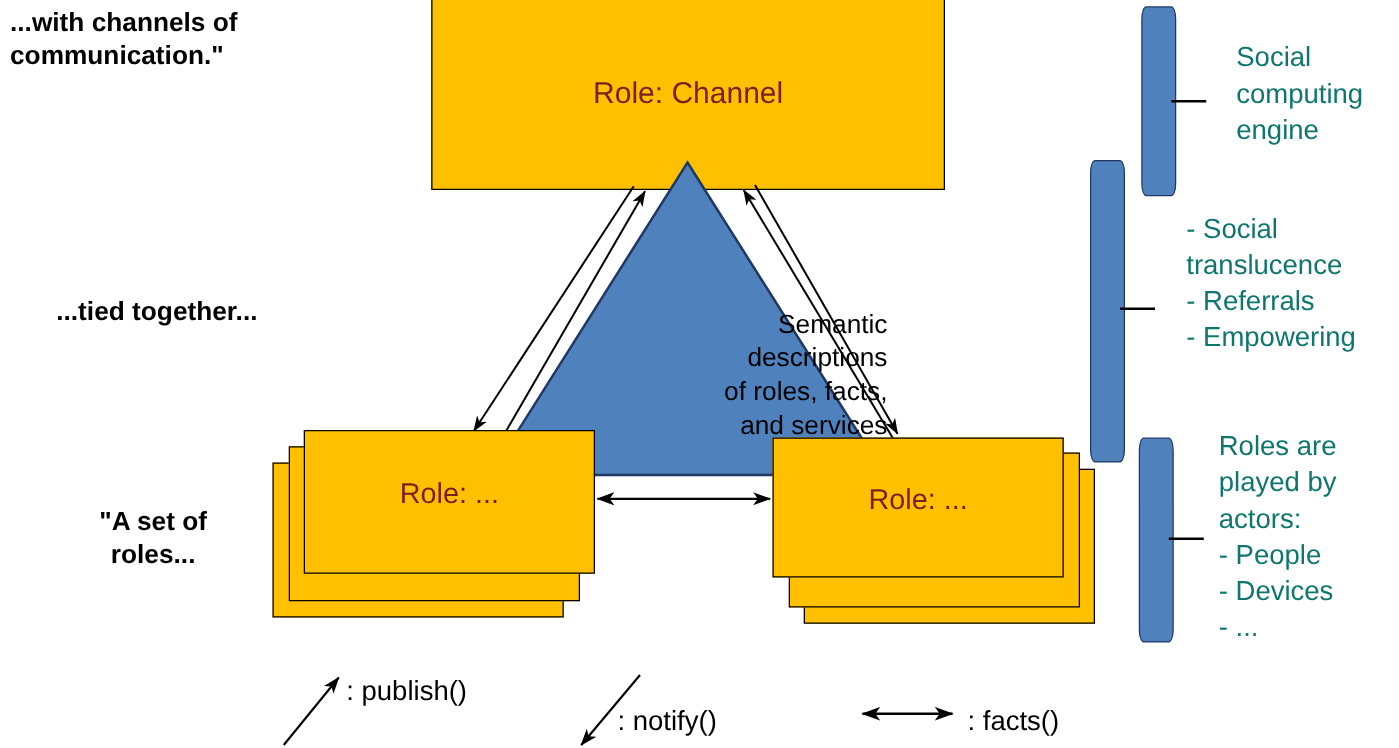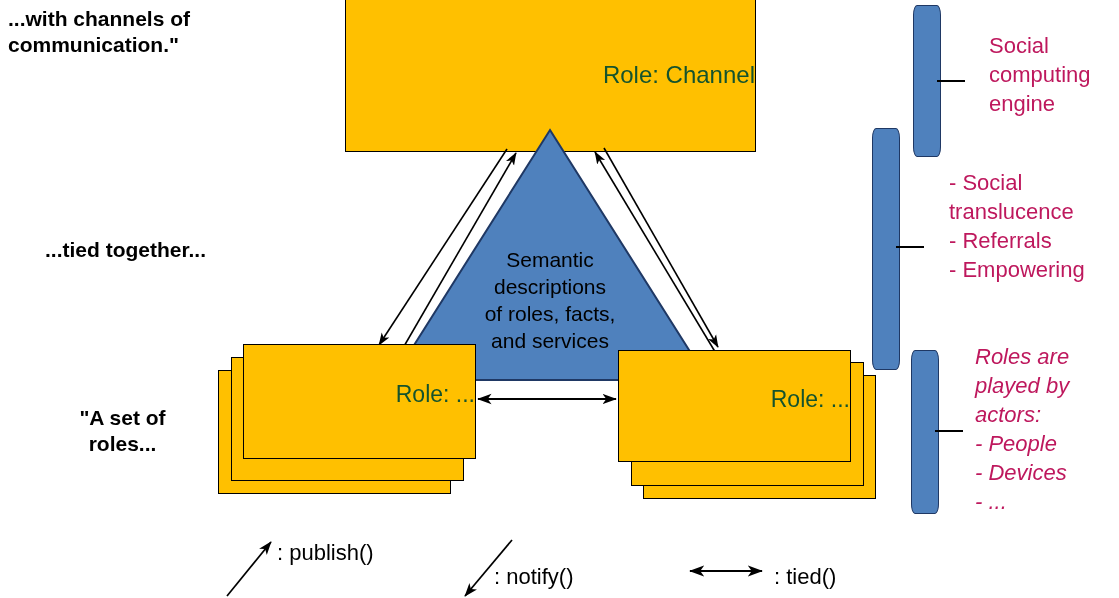--- a/index.html
+++ b/index.html
@@ -34,23 +34,23 @@
   
   .role-box {
     position: absolute;
     background: #FFC000;
     border: 1px solid #000000;
     box-sizing: border-box;
   }
   .role-box-label {
     position: absolute;
     left: 0; right: 0;
-    text-align: right;
+    text-align: center;
     font-size: 23px;
-    color: #14532d;
+    color: #7f1d1d;
   }
 
   
   #channel-box {
     left: 345px;
     top: -2px;
     width: 411px;
     height: 154px;
   }
   #channel-label {
@@ -80,21 +80,21 @@
     left: 390px;
     top: 128px;
     width: 320px;
     height: 254px;
     z-index: 4;
   }
   #triangle-text {
     position: absolute;
     left: 0; right: 0;
     top: 118px;
-    text-align: center;
+    text-align: right;
     font-size: 21px;
     line-height: 27px;
     color: #000;
     white-space: pre-line;
     z-index: 5;
   }
 
   
   .arrow-layer {
     position: absolute;
@@ -127,27 +127,27 @@
   }
   #tick-top    { left: 937px; top: 80px;  width: 28px; }
   #tick-middle { left: 896px; top: 246px; width: 28px; }
   #tick-bottom { left: 935px; top: 430px; width: 28px; }
 
   
   .annot {
     position: absolute;
     font-size: 22px;
     line-height: 29px;
-    color: #be185d;
+    color: #0f766e;
     white-space: pre-line;
     z-index: 6;
   }
   #annot-engine { left: 989px; top: 31px;  width: 130px; }
   #annot-social { left: 949px; top: 168px; width: 175px; }
-  #annot-actors { left: 975px; top: 342px; width: 145px; font-style: italic; }
+  #annot-actors { left: 975px; top: 342px; width: 145px; }
 
   
   .legend-label {
     position: absolute;
     font-size: 22px;
     color: #000;
     white-space: nowrap;
   }
   #legend-publish-label { left: 277px; top: 540px; }
   #legend-notify-label  { left: 494px; top: 564px; }
@@ -263,15 +263,15 @@
 
     <line x1="2" y1="66" x2="46" y2="12" stroke="#000" stroke-width="1.7" marker-end="url(#lah)"></line>
 
     <line x1="287" y1="10" x2="240" y2="66" stroke="#000" stroke-width="1.7" marker-end="url(#lah)"></line>
 
     <line x1="465" y1="41" x2="537" y2="41" stroke="#000" stroke-width="1.9" marker-end="url(#lah)" marker-start="url(#lahs)"></line>
   </svg>
 
   <div class="legend-label" id="legend-publish-label">: publish()</div>
   <div class="legend-label" id="legend-notify-label">: notify()</div>
-  <div class="legend-label" id="legend-bind-label">: tied()</div>
+  <div class="legend-label" id="legend-bind-label">: facts()</div>
 
 </div>
 
 </body></html>

